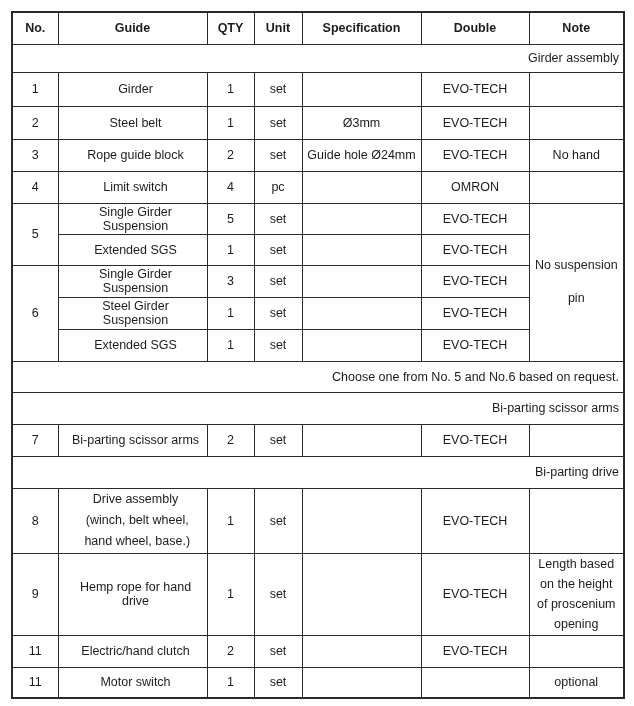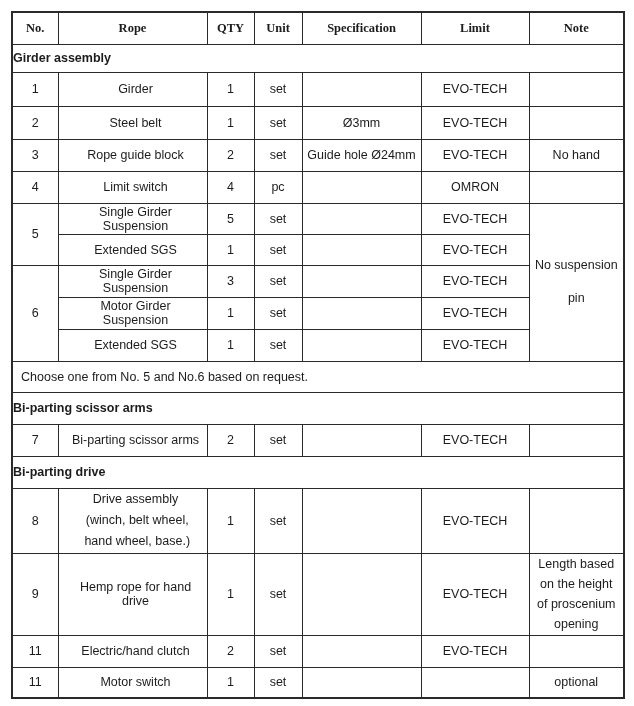--- a/index.html
+++ b/index.html
@@ -19,29 +19,29 @@
   }
   .bom th, .bom td {
     border: 1px solid #2a2a2a;
     font-size: 12.5px;
     font-weight: normal;
     text-align: center;
     vertical-align: middle;
     padding: 0 4px;
     overflow: hidden;
   }
-  .bom th { font-weight: bold; font-family: Liberation Serif, serif; }
+  .bom th { font-weight: bold; }
   .l { text-align: center; padding-left: 10px !important; }
   tr.section td {
-    text-align: left;
-    font-weight: bold;
-    padding-left: 0;
+    text-align: right;
+    font-weight: normal;
+    padding-left: 8px;
   }
   tr.plainrow td {
-    text-align: left;
+    text-align: right;
     font-weight: normal;
     padding-left: 8px;
   }
   .ml { white-space: pre-line; }
   .lh21 { line-height: 21px; }
   .lh20 { line-height: 20px; }
   .lh33 { line-height: 33px; }
   
   tr.h28 { height: 28px; }
   tr.h31 { height: 31px; }
@@ -60,25 +60,25 @@
     <col style="width:149px">
     <col style="width:47px">
     <col style="width:48px">
     <col style="width:119px">
     <col style="width:108px">
     <col style="width:95px">
   </colgroup>
   <thead>
     <tr class="h32">
       <th>No.</th>
-      <th>Rope</th>
+      <th>Guide</th>
       <th>QTY</th>
       <th>Unit</th>
       <th>Specification</th>
-      <th>Limit</th>
+      <th>Double</th>
       <th>Note</th>
     </tr>
   </thead>
   <tbody>
     <tr class="section h28">
       <td colspan="7">Girder assembly</td>
     </tr>
 
     <tr class="h34">
       <td>1</td>
@@ -140,21 +140,21 @@
 
     <tr class="h32">
       <td rowspan="3">6</td>
       <td class="l">Single Girder Suspension</td>
       <td>3</td>
       <td>set</td>
       <td></td>
       <td>EVO-TECH</td>
     </tr>
     <tr class="h32">
-      <td class="l">Motor Girder Suspension</td>
+      <td class="l">Steel Girder Suspension</td>
       <td>1</td>
       <td>set</td>
       <td></td>
       <td>EVO-TECH</td>
     </tr>
     <tr class="h32">
       <td class="l">Extended SGS</td>
       <td>1</td>
       <td>set</td>
       <td></td>

